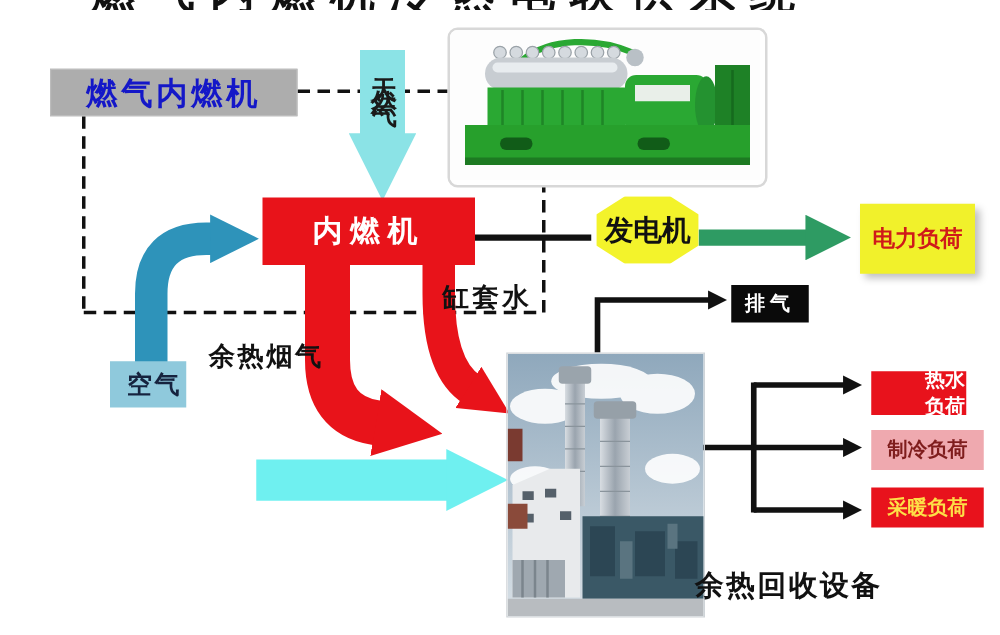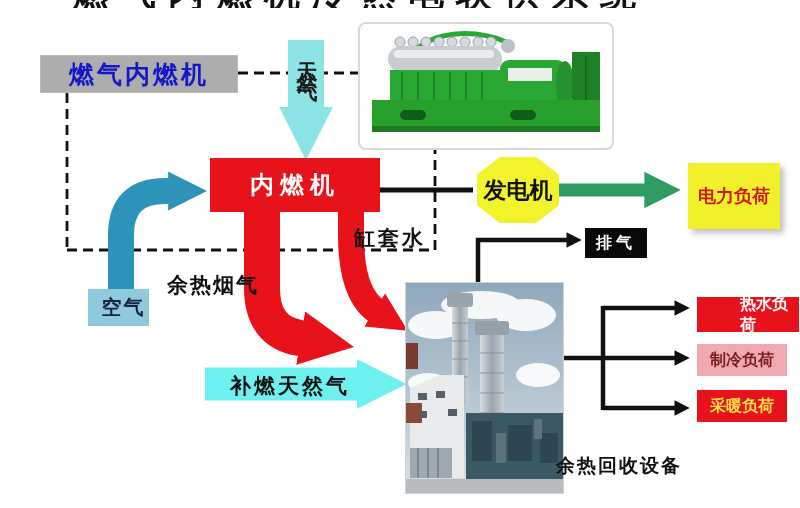--- a/index.html
+++ b/index.html
@@ -15,42 +15,42 @@
   .title-clip span{display:block;position:relative;top:-30px;font-size:36px;font-weight:bold;
     color:#111;letter-spacing:12px;white-space:nowrap;}
 
   svg.wires{position:absolute;left:0;top:0;z-index:1;}
 
   .box{z-index:2;box-sizing:border-box;text-align:left;}
   .gray-box{left:40px;top:55px;width:198px;height:38px;background:#adadad;
     border:1px solid #bcbcbc;color:#1417c8;font-weight:bold;font-size:25px;letter-spacing:3px;}
   .engine-box{left:210px;top:158px;width:170px;height:54px;background:#e8131a;
     color:#ffffff;font-weight:bold;font-size:24px;letter-spacing:6px;}
-  .gen-hex{left:477px;top:157px;width:82px;height:66px;background:#f3f32b;
+  .gen-hex{left:477px;top:157px;width:82px;height:54px;background:#f3f32b;
     color:#111;font-weight:bold;font-size:23px;
-    clip-path:polygon(28% 0,72% 0,100% 27%,100% 73%,72% 100%,28% 100%,0 73%,0 27%);border-radius:21px;}
-  .power-load{left:688px;top:163px;width:92px;height:66px;background:#f1f12b;
+    clip-path:polygon(28% 0,72% 0,100% 27%,100% 73%,72% 100%,28% 100%,0 73%,0 27%);}
+  .power-load{left:688px;top:163px;width:92px;height:56px;background:#f1f12b;
     color:#cf1a1a;font-weight:bold;font-size:18px;box-shadow:4px 4px 6px rgba(0,0,0,.25);}
   .exhaust-box{left:585px;top:228px;width:62px;height:30px;background:#0a0a0a;
     color:#fff;font-size:16px;font-weight:bold;letter-spacing:4px;}
   .air-box{left:88px;top:289px;width:61px;height:37px;background:#8fc9dc;
     color:#16233f;font-weight:bold;font-size:20px;letter-spacing:2px;padding-left:10px;}
-  .hot-water{left:697px;top:297px;width:102px;height:35px;background:#e8121c;
+  .hot-water{left:697px;top:297px;width:76px;height:35px;background:#e8121c;
     color:#fff;font-weight:bold;font-size:16px;padding-left:43px;}
   .cooling{left:697px;top:344px;width:90px;height:32px;background:#efa9af;
     color:#7f1d1d;font-weight:bold;font-size:16px;}
   .heating{left:697px;top:390px;width:90px;height:32px;background:#e8121c;
     color:#fde047;font-weight:bold;font-size:16px;}
 
   .lbl{z-index:2;color:#111;font-weight:bold;white-space:nowrap;}
   .lbl-ng{left:293px;top:46px;font-size:21px;writing-mode:vertical-rl;letter-spacing:9px;color:#1a1a1a;}
   .lbl-jw{left:354px;top:224px;font-size:21px;letter-spacing:3px;}
   .lbl-fg{left:167px;top:271px;font-size:21px;letter-spacing:2px;}
   .lbl-sg{left:230px;top:372px;font-size:21px;letter-spacing:3px;}
-  .lbl-hr{left:556px;top:453px;font-size:19px;letter-spacing:2px;}
+  .lbl-hr{left:556px;top:453px;font-size:23px;letter-spacing:2px;}
 
   .photo{z-index:2;overflow:hidden;}
   .genset-photo{left:358px;top:22px;width:252px;height:124px;background:#fff;
     border:2px solid #d8d8d8;border-radius:8px;}
   .plant-photo{left:405px;top:282px;width:157px;height:210px;border:1px solid #cfd4d8;}
 </style>
 </head>
 <body>
 
 <div class="canvas">
@@ -173,21 +173,20 @@
   <div class="abs box flexc exhaust-box">
     <span>排气</span>
   </div>
 
   <div class="abs box flexc air-box">
     <span>空气</span>
   </div>
 
   <div class="abs lbl lbl-fg">余热烟气</div>
 
-  <div class="abs lbl lbl-sg">补燃天然气</div>
 
   <div class="abs photo plant-photo">
     <svg width="157" height="210" viewBox="0 0 157 210">
       <defs>
         <linearGradient id="skyg" x1="0" y1="0" x2="0" y2="1">
           <stop offset="0" stop-color="#8fa8bc"></stop>
             <stop offset="1" stop-color="#d8e0e6"></stop>
         </linearGradient>
         <linearGradient id="metg" x1="0" y1="0" x2="1" y2="0">
           <stop offset="0" stop-color="#d8dde2"></stop>

